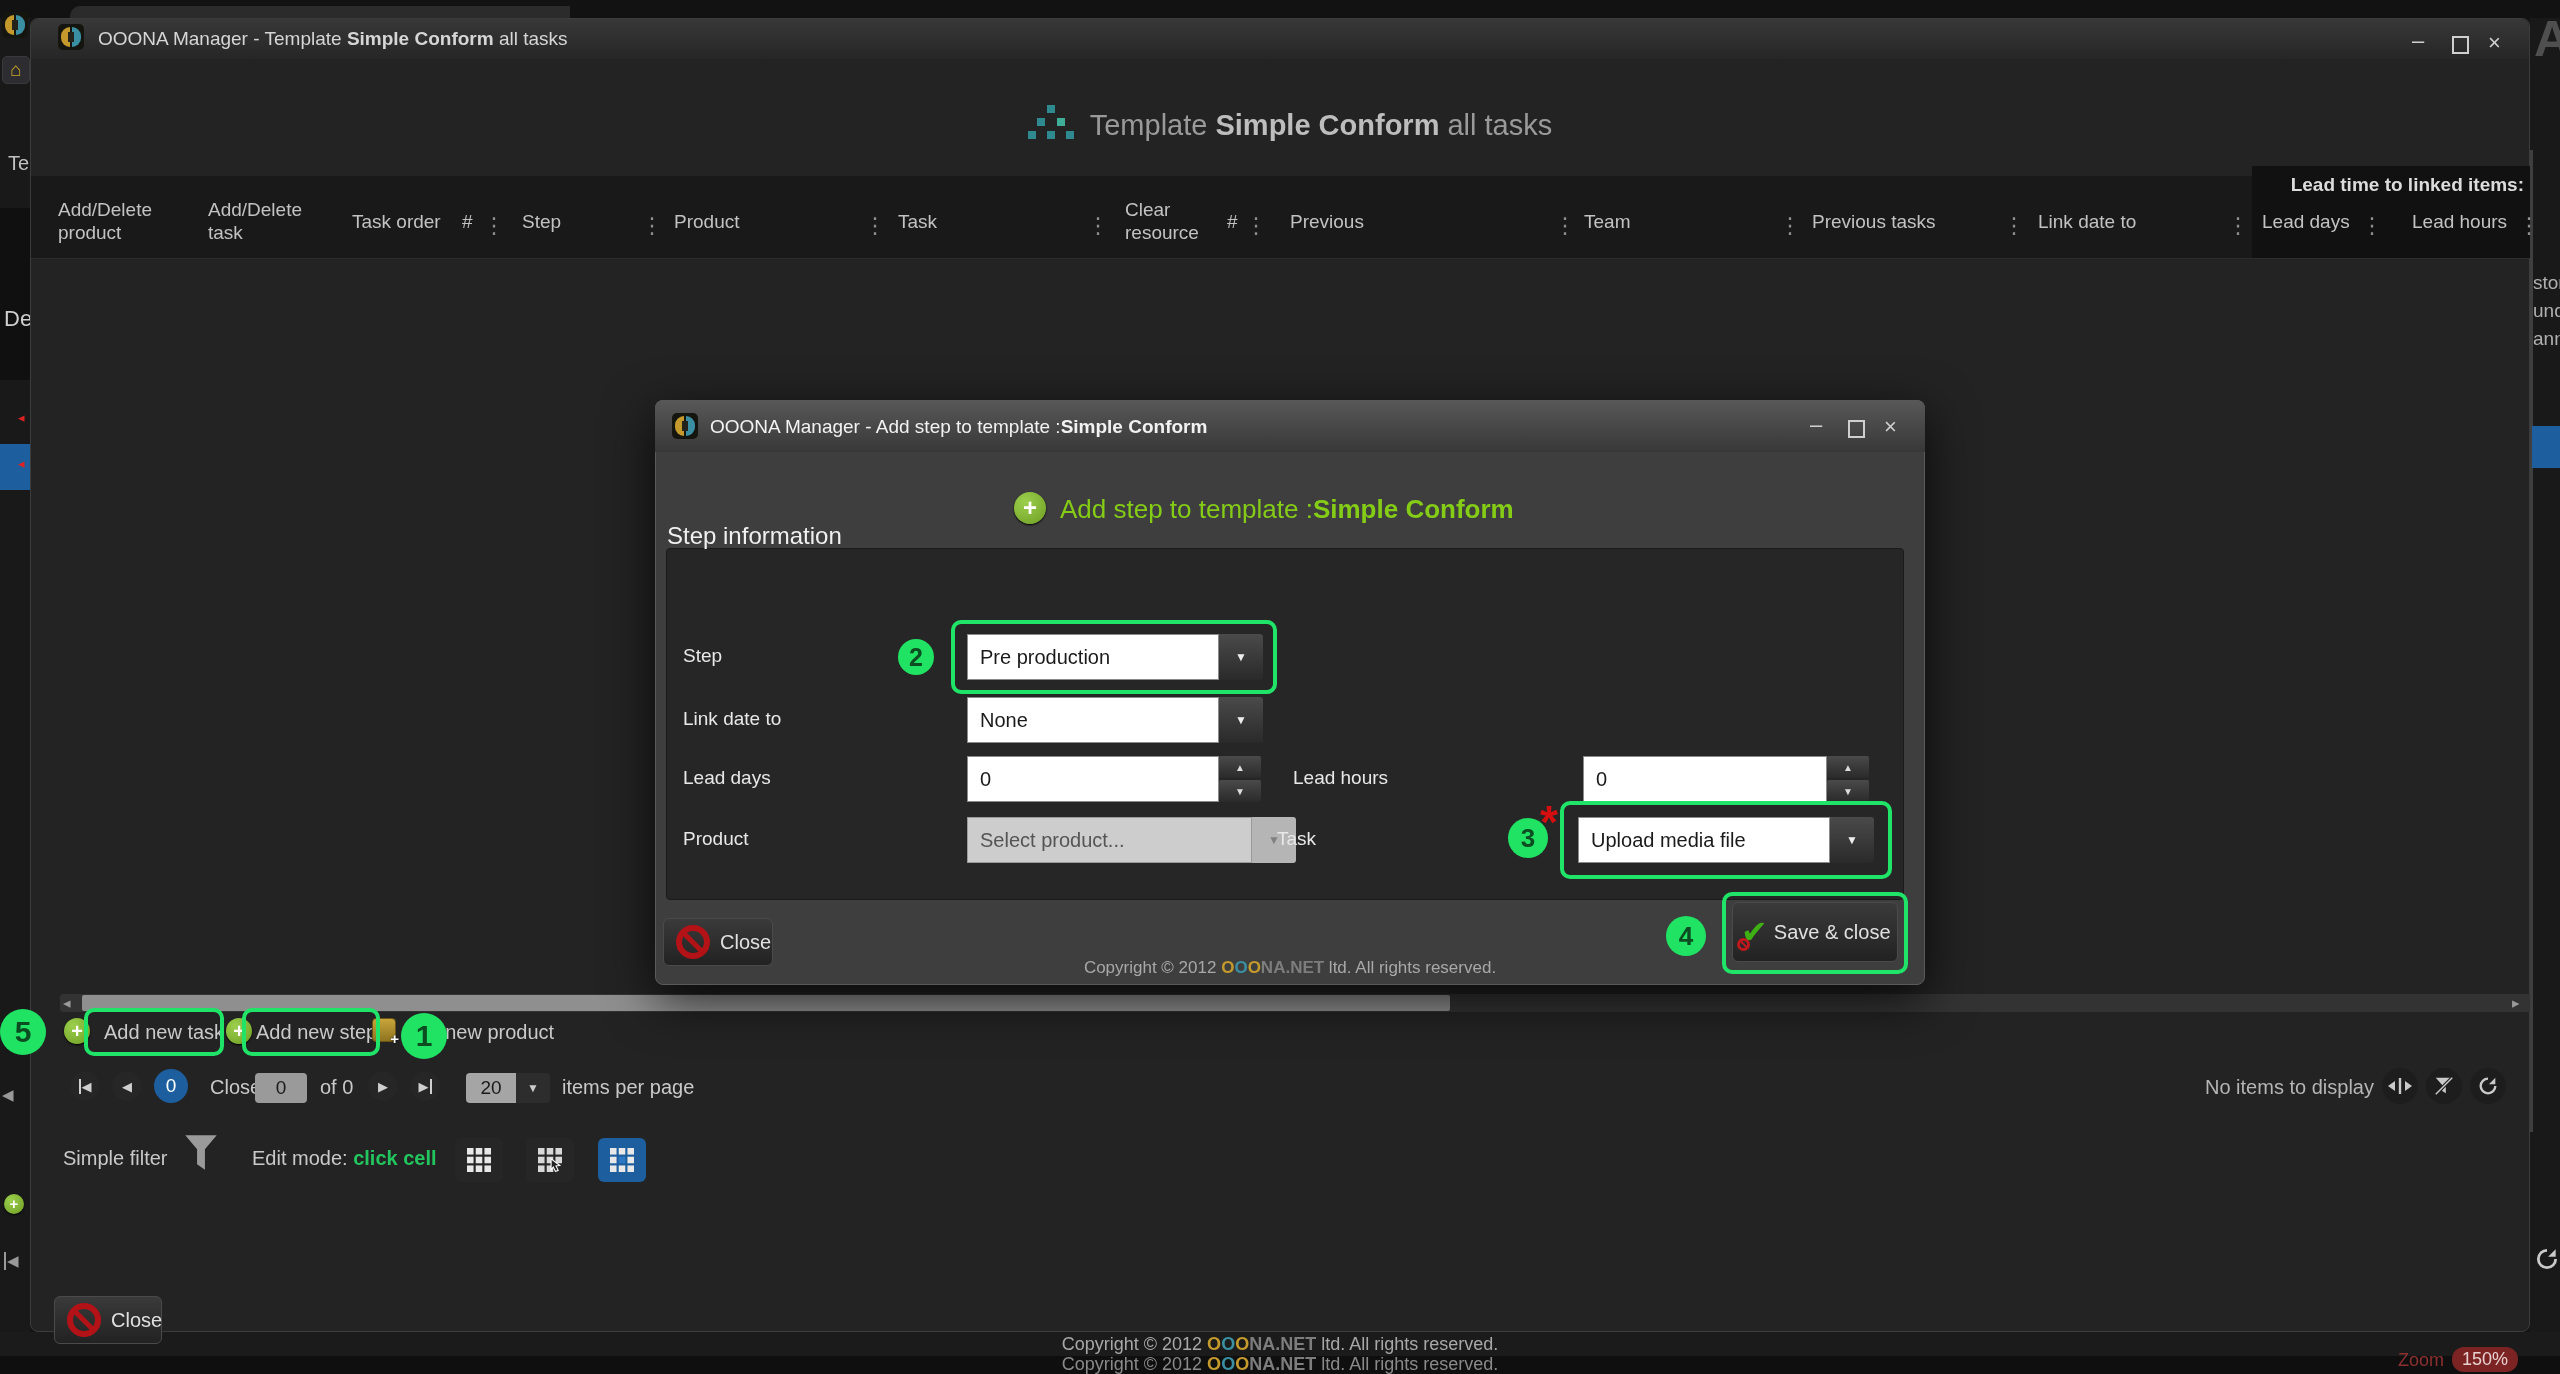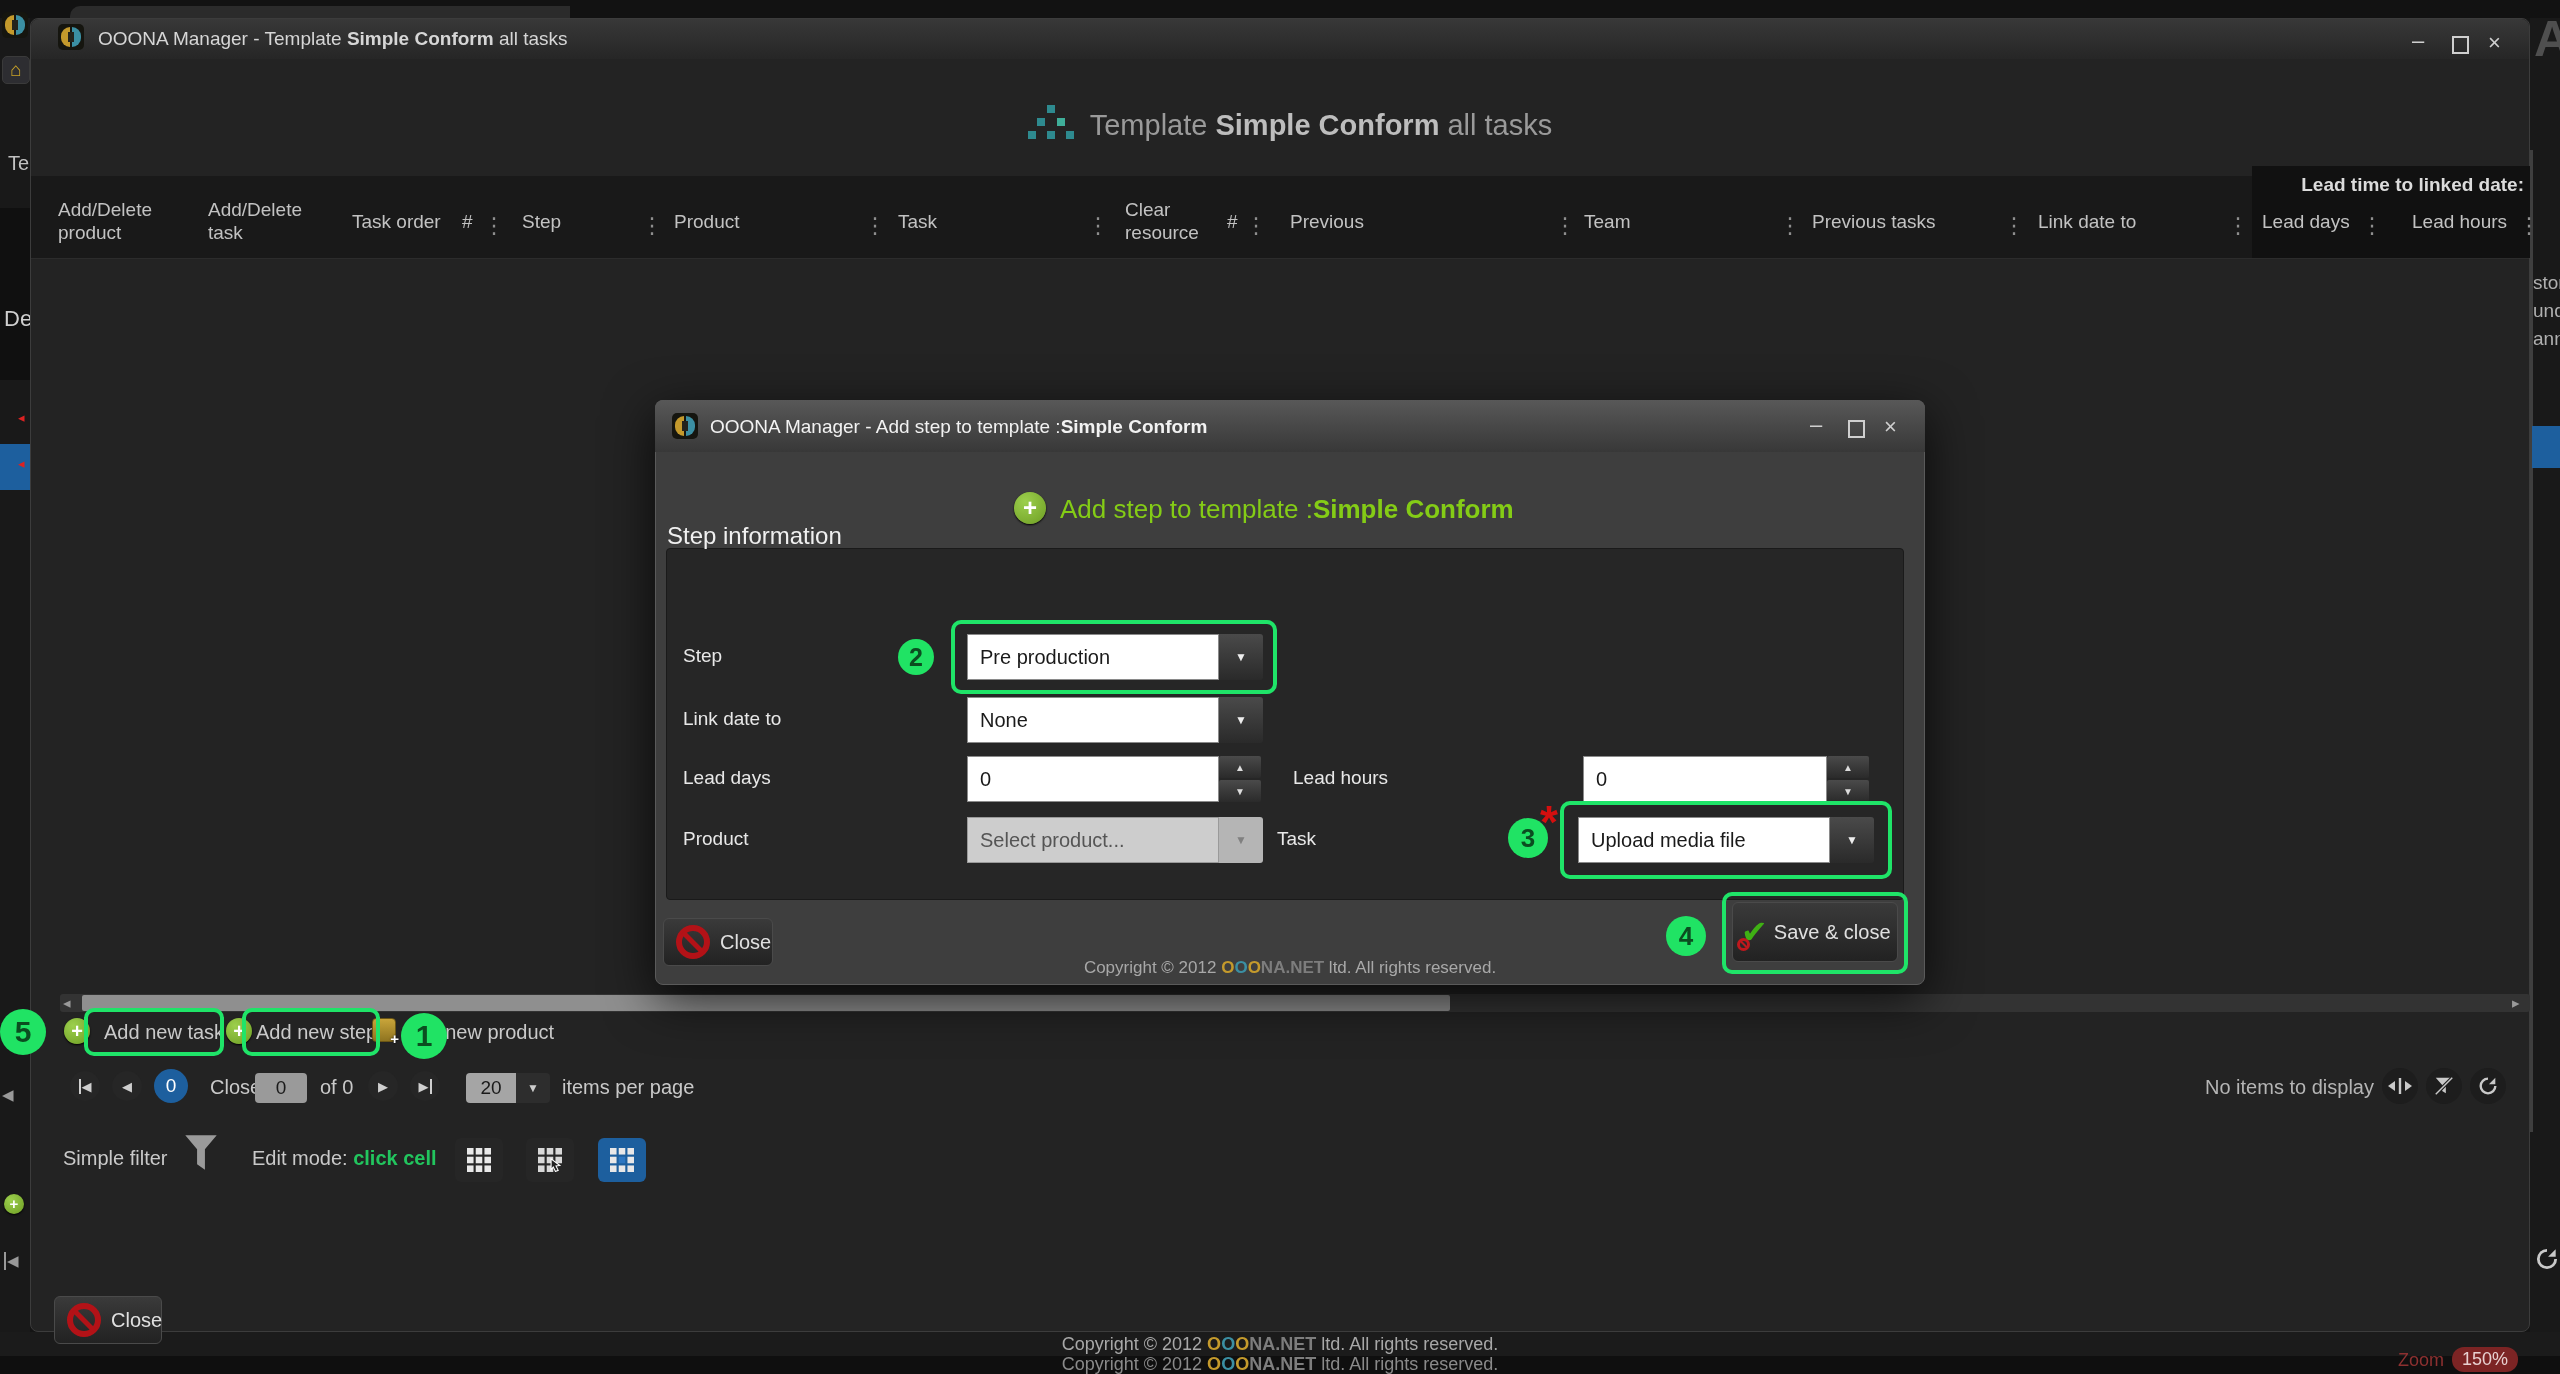--- a/index.html
+++ b/index.html
@@ -159,21 +159,21 @@
         <rect x="0" y="26" width="8" height="8" fill="#2e8a8f"></rect>
           <rect x="19" y="26" width="8" height="8" fill="#2e8a8f"></rect>
           <rect x="38" y="26" width="8" height="8" fill="#2e8a8f"></rect>
       </svg>
     </span>
     <span class="t1"><span>Template </span><b>Simple Conform</b><span> all tasks</span></span>
   </div>
 
   <div class="abs hdr-band"></div>
   <div class="abs group-block"></div>
-  <span class="abs group-label">Lead time to linked date:</span>
+  <span class="abs group-label">Lead time to linked items:</span>
 
   <span class="hc" style="left:58px;width:100px">Add/Delete product</span>
   <span class="hc" style="left:208px;width:100px">Add/Delete task</span>
   <span class="hc" style="left:352px;width:108px">Task order</span>
   <span class="hc" style="left:462px;width:18px">#</span>
   <span class="hc" style="left:522px;width:115px">Step</span>
   <span class="hc" style="left:674px;width:185px">Product</span>
   <span class="hc" style="left:898px;width:185px">Task</span>
   <span class="hc" style="left:1125px;width:80px">Clear resource</span>
   <span class="hc" style="left:1227px;width:16px">#</span>
@@ -366,21 +366,21 @@
   <div class="dd" style="left:1583px;top:756px;z-index:22">
     <span class="val" style="width:244px">0</span>
     <span class="spin">
         <span>▲</span>
         <span>▼</span>
       </span>
   </div>
 
   <span class="flabel" style="left:683px;top:828px;z-index:22">Product</span>
   <div class="dd disabled" style="left:967px;top:817px;z-index:22">
-    <span class="val" style="width:252px">Select product...</span>
+    <span class="val" style="width:285px">Select product...</span>
     <span class="btn">
         <i>▼</i>
       </span>
   </div>
 
   <span class="flabel" style="left:1277px;top:828px;z-index:22">Task</span>
   <div class="dd" style="left:1578px;top:817px;z-index:22">
     <span class="val" style="width:252px">Upload media file</span>
     <span class="btn">
         <i>▼</i>

